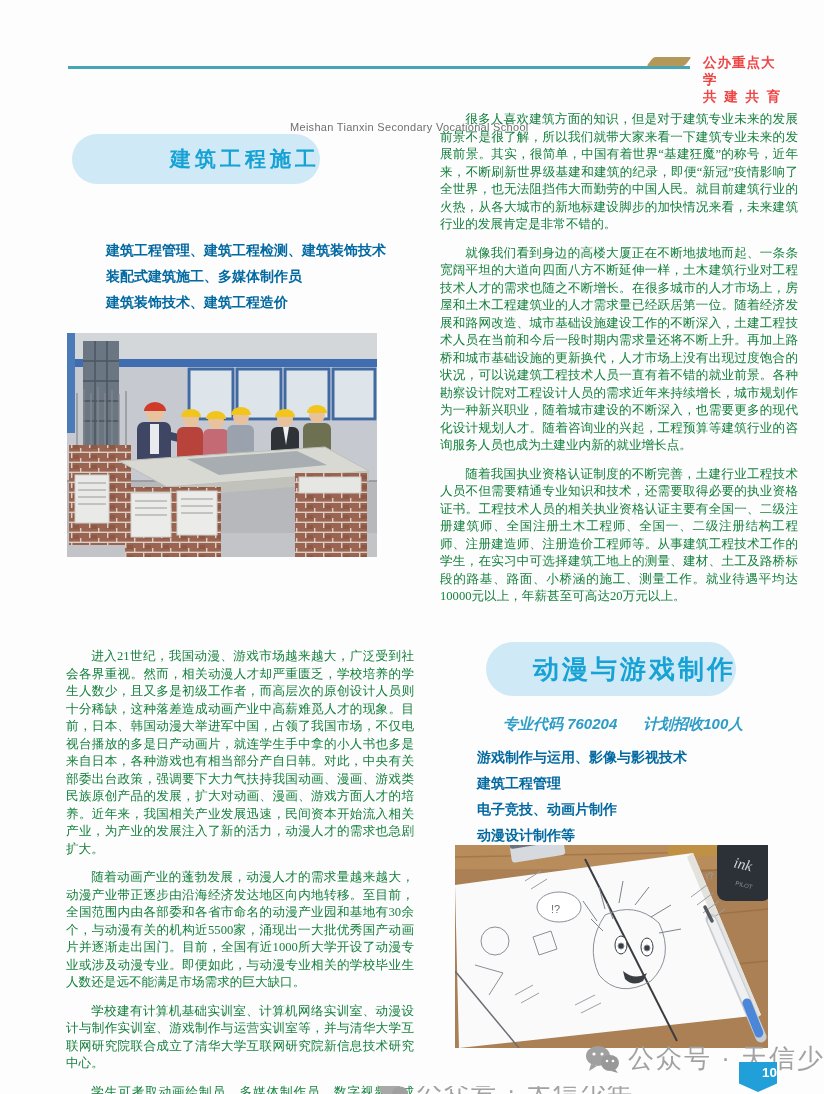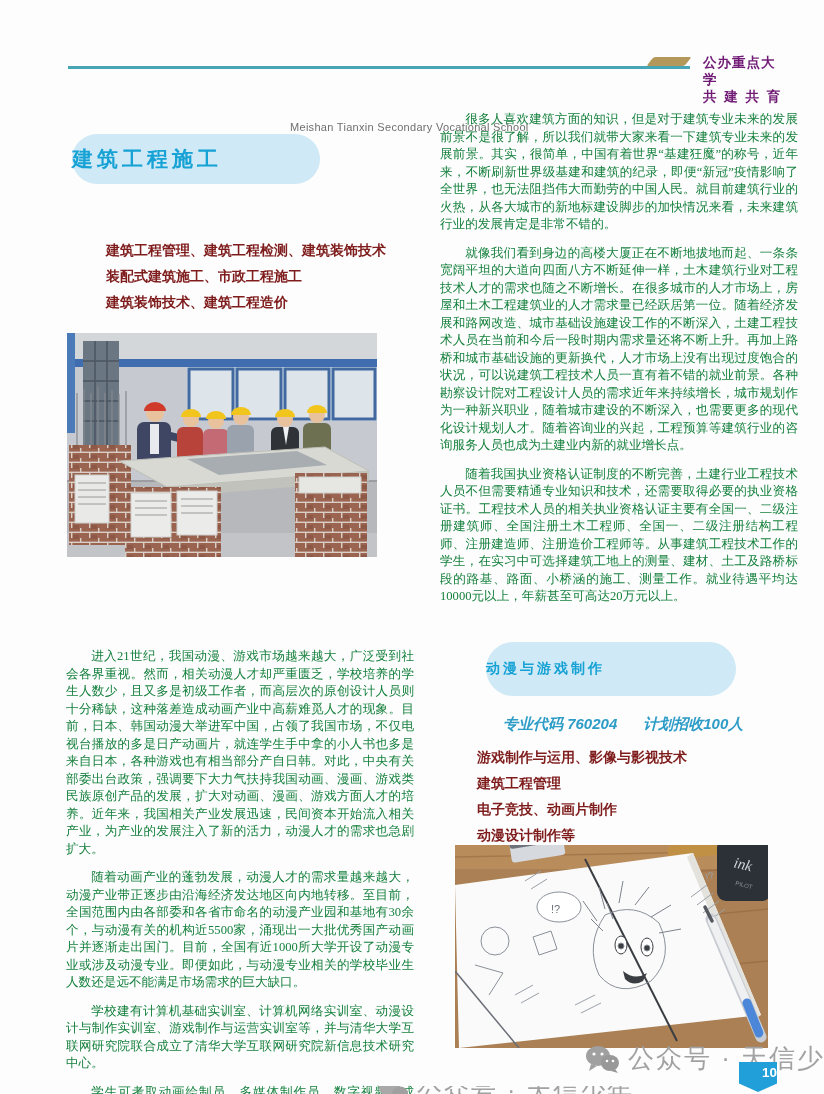--- a/index.html
+++ b/index.html
@@ -5,37 +5,37 @@
   html,body{margin:0;padding:0;background:#ffffff;}
   .page{position:relative;width:824px;height:1094px;background:#fdfdfd;overflow:hidden;
         font-family:"Liberation Sans",sans-serif;}
 
   
   .h-line{position:absolute;left:68px;top:66px;width:622px;height:3px;background:#46a6b6;}
   .h-gold{position:absolute;left:650px;top:57px;width:38px;height:9px;background:#b3985a;
           transform:skewX(-38deg);border-radius:2px;}
   .school-en{position:absolute;left:290px;top:73px;width:400px;
              font-size:11px;color:#6f6f6f;letter-spacing:.3px;margin-top:48px;}
-  .tagline{position:absolute;left:703px;top:54px;width:84px;font-weight:bold;color:#701a75;
+  .tagline{position:absolute;left:703px;top:54px;width:84px;font-weight:bold;color:#ef4444;
            font-size:13.5px;line-height:17px;}
   .tagline .t1{letter-spacing:1px;}
   .tagline .t2{letter-spacing:2px;}
 
   
   .pill{position:absolute;background:#cfe9f6;border-radius:28px;display:flex;align-items:center;
-        justify-content:flex-start;font-weight:bold;color:#17a2d5;}
+        justify-content:flex-end;font-weight:bold;color:#17a2d5;}
   #pill-construction{left:72px;top:134px;width:248px;height:50px;font-size:21px;letter-spacing:4px;}
-  #pill-animation{left:486px;top:642px;width:250px;height:54px;font-size:14px;letter-spacing:3px;}
+  #pill-animation{left:486px;top:642px;width:250px;height:54px;font-size:26px;letter-spacing:3px;}
 
   .meta{position:absolute;font-weight:bold;color:#2d9cc7;font-size:15px;white-space:nowrap;}
   .meta .gap{display:inline-block;width:26px;}
   #meta-construction{left:106px;top:206px;}
   #meta-animation{left:503px;top:715px;font-style:italic;}
 
-  .majors{position:absolute;font-weight:bold;color:#7f1d1d;font-size:14px;line-height:26px;}
+  .majors{position:absolute;font-weight:bold;color:#0369a1;font-size:14px;line-height:26px;}
   #majors-construction{left:106px;top:237px;}
   #majors-animation{left:477px;top:744px;}
   .majors p{margin:0;}
 
   
   .body-col{position:absolute;font-family:"Liberation Serif",serif;color:#15803d;
             font-size:12.6px;line-height:17.5px;text-align:justify;}
   .body-col p{margin:0 0 11px 0;text-indent:2em;}
   #col-construction{left:440px;top:111px;width:358px;}
   #col-animation{left:66px;top:648px;width:348px;}
@@ -66,21 +66,21 @@
   <div class="tagline">
     <div class="t1">公办重点大学</div>
     <div class="t2">共 建 共 育</div>
   </div>
 
   <div class="pill" id="pill-construction">
     <span>建筑工程施工</span>
   </div>
   <div class="majors" id="majors-construction">
     <p>建筑工程管理、建筑工程检测、建筑装饰技术</p>
-    <p>装配式建筑施工、市政工程施工</p>
+    <p>装配式建筑施工、多媒体制作员</p>
     <p>建筑装饰技术、建筑工程造价</p>
   </div>
 
   <svg class="photo" id="photo-construction" viewBox="0 0 310 224">
     <rect width="310" height="150" fill="#c6cad0"></rect>
     <rect width="310" height="26" fill="#d4d7da"></rect>
     <rect y="26" width="310" height="8" fill="#3f6db0"></rect>
     <rect x="120" y="34" width="190" height="54" fill="#dde4ea"></rect>
     <g stroke="#41699f" stroke-width="3" fill="none">
       <rect x="122" y="36" width="44" height="50"></rect>

